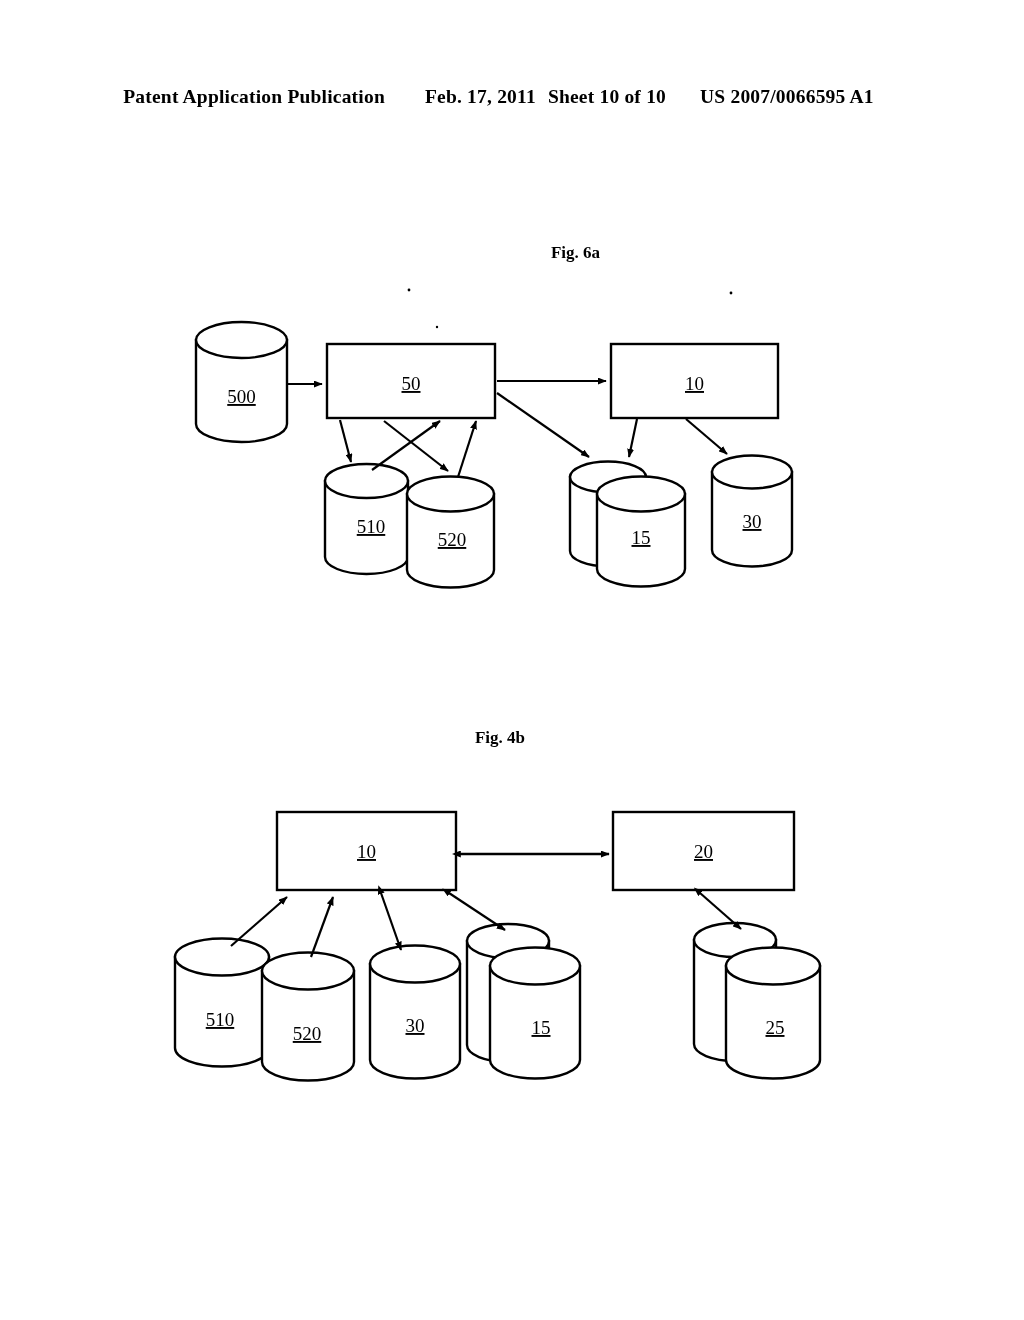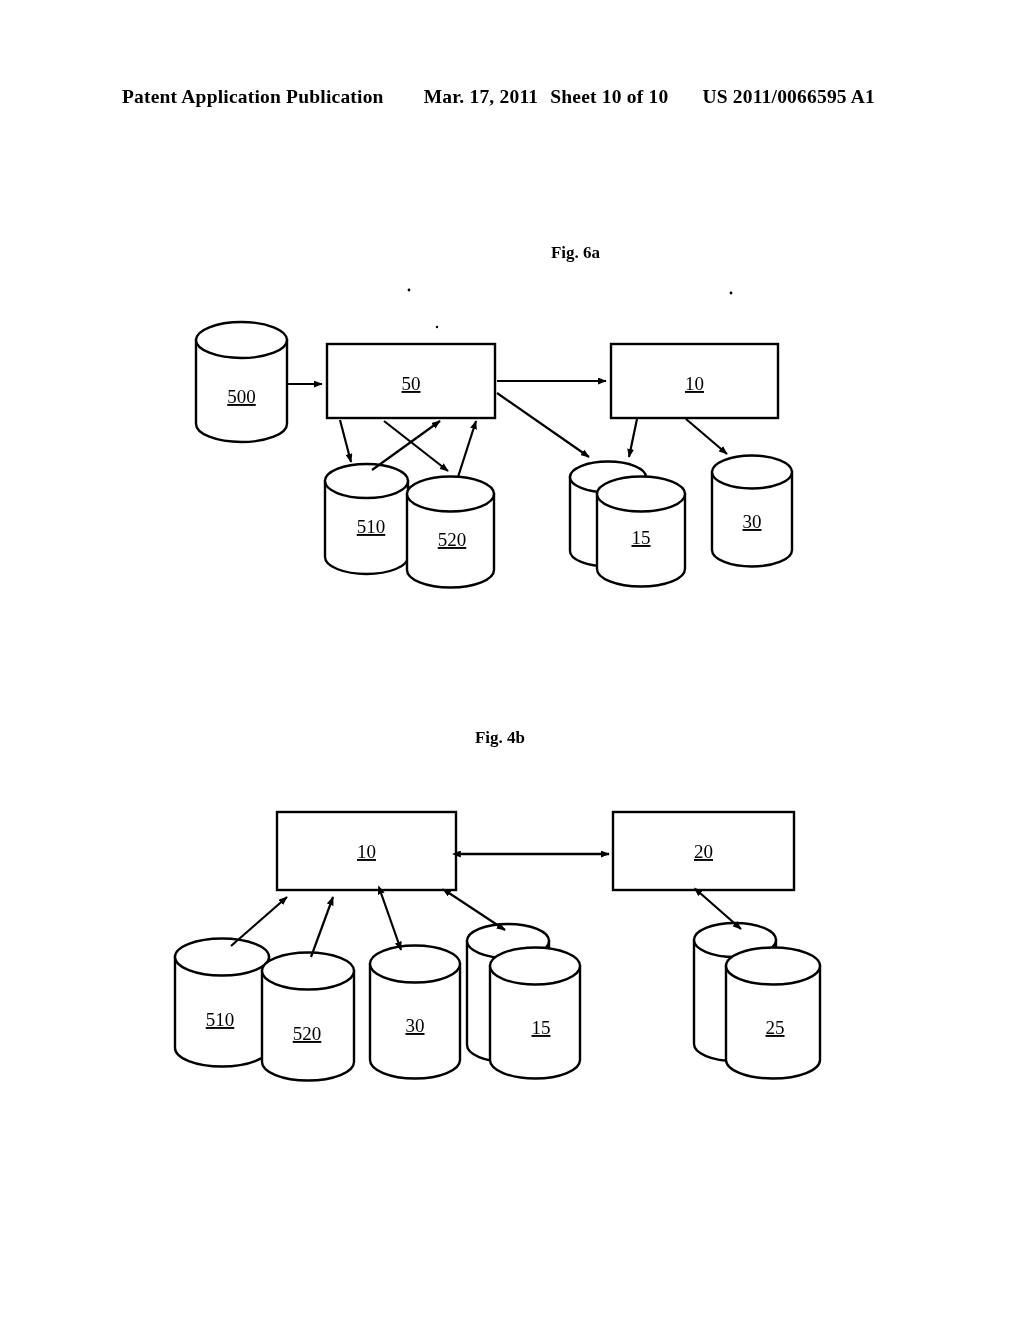--- a/index.html
+++ b/index.html
@@ -74,25 +74,25 @@
   }
 </style>
 </head>
 <body>
 
 <div id="page">
 
   <div class="pub-header">
     <span class="h-seg">Patent Application Publication</span>
     <span class="gap-lg"></span>
-    <span class="h-seg">Mar. 17, 2011</span>
+    <span class="h-seg">Feb. 17, 2011</span>
     <span class="gap-md"></span>
     <span class="h-seg">Sheet 10 of 10</span>
     <span class="gap-xl"></span>
-    <span class="h-seg">US 2011/0066595 A1</span>
+    <span class="h-seg">US 2007/0066595 A1</span>
   </div>
 
   <div class="fig-caption" id="fig6a-caption">Fig. 6a</div>
 
   <div class="fig-caption" id="fig6b-caption">Fig. 4b</div>
 
   <svg class="draw" viewBox="0 0 1024 1320" xmlns="http://www.w3.org/2000/svg">
     <defs>
       <marker id="arrowhead" markerWidth="9" markerHeight="7" refX="8.2" refY="3.5" orient="auto" markerUnits="userSpaceOnUse">
         <path d="M0,0 L9,3.5 L0,7 Z" fill="#000"></path>

